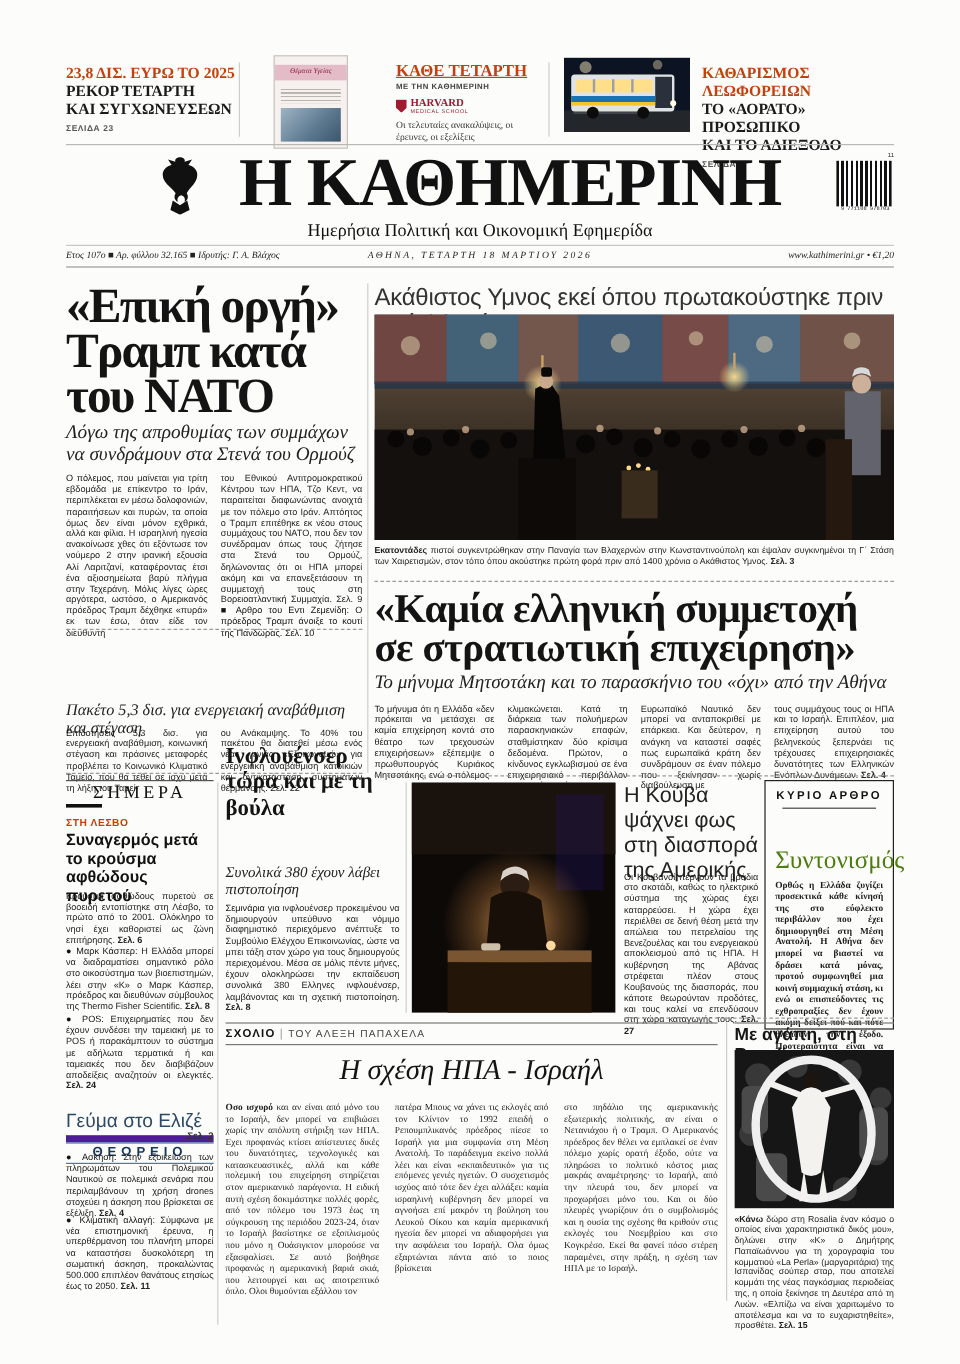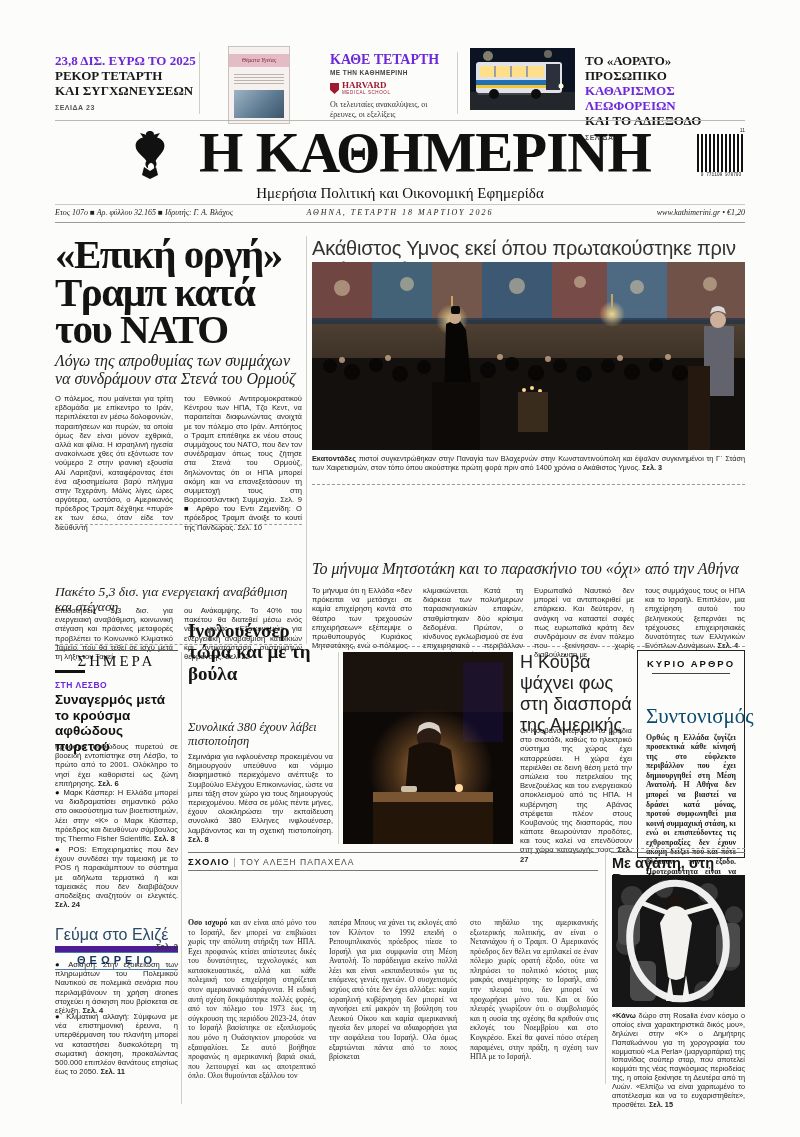--- a/index.html
+++ b/index.html
@@ -1,20 +1,20 @@
 <!DOCTYPE html>
 <html lang="el"><head>
 <meta charset="utf-8">
 <style>
   html,body{margin:0;padding:0;background:#e8e8e6;}
   .page{position:relative;width:800px;height:1137px;margin:0 auto;background:#fcfcfa;overflow:hidden;
         font-family:"Liberation Sans","DejaVu Sans",sans-serif;color:#1a1a1a;}
   .abs{position:absolute;}
   .serif{font-family:"Liberation Serif","DejaVu Serif",serif;}
-  .red{color:#6d28d9;}
+  .red{color:#c2410c;}
   .rule{background:#b9b9b4;height:1px;}
   .vrule{background:#cfcfca;width:1px;}
   .dashed{border-top:1px dashed #9a9a96;height:0;}
   .just{text-align:justify;text-justify:inter-word;}
   .lead{font-weight:bold;}
   .promo-title{font:bold 13px/1.15 "Liberation Serif",serif;}
   .promo-page{font:bold 7px/1 "Liberation Sans",sans-serif;color:#555;letter-spacing:.5px;margin-top:5px;}
   .body8{font-size:7.6px;line-height:1.21;color:#222;}
   .body8 .lead{font-weight:normal;color:#111;}
   .masthead-title{font:bold 57px/1 "Liberation Serif",serif;letter-spacing:-1px;color:#111;text-align:center;}
@@ -26,21 +26,21 @@
   .h-exo{font:bold 24px/1 "Liberation Serif",serif;letter-spacing:-0.5px;color:#141414;}
   .h-small-serif{font:bold 19px/1.12 "Liberation Serif",serif;color:#141414;}
   .h-sans{font:18px/1.16 "Liberation Sans",sans-serif;color:#222;}
   .cap{font-size:7.3px;line-height:1.22;color:#222;}
   .simera-head{font:15px/1 "Liberation Serif",serif;letter-spacing:3px;color:#111;text-align:center;}
   .sec-kicker{font:bold 8.5px/1 "Liberation Sans",sans-serif;letter-spacing:.5px;}
   .h-simera{font:bold 13.5px/1.16 "Liberation Sans",sans-serif;color:#111;}
   .theoreio-label{font:bold 11px/1 "Liberation Sans",sans-serif;letter-spacing:4px;color:#17365c;text-align:center;}
   .h-theoreio{font:16px/1.1 "Liberation Sans",sans-serif;color:#2c4a66;}
   .kyrio-label{font:bold 9.5px/1 "Liberation Sans",sans-serif;letter-spacing:2px;text-align:center;color:#111;}
-  .h-kyrio{font:21px/1 "Liberation Serif",serif;text-align:center;color:#0c4a6e;margin-top:32px;}
+  .h-kyrio{font:21px/1 "Liberation Serif",serif;text-align:center;color:#4d7c0f;margin-top:32px;}
   .serifbody{font-family:"Liberation Serif","DejaVu Serif",serif;font-size:7.8px;line-height:1.23;color:#222;}
   .sxolio-band{font-size:9.5px;letter-spacing:1px;color:#333;text-align:left;}
   .h-sxolio{font:italic 24px/1 "Liberation Serif",serif;text-align:center;color:#141414;}
   .h-rosalia{font:bold 14.5px/1.1 "Liberation Sans",sans-serif;color:#161616;}
   .pg{font-weight:bold;}
 </style>
 </head>
 <body>
 
 <div class="page">
@@ -55,21 +55,21 @@
 
   <div class="abs" style="left:228px;top:46px;width:60px;height:76px;background:#f6f1ee;border:1px solid #c8c2bc;">
     <div class="abs" style="left:0;top:7px;width:100%;height:13px;background:#e3bcc8;">
       <div class="serif" style="font-size:6px;color:#8d2040;text-align:center;line-height:13px;font-style:italic;">Θέματα Υγείας</div>
     </div>
     <div class="abs" style="left:5px;top:25px;width:50px;height:14px;background:repeating-linear-gradient(#f6f1ee 0 2px,#b9b4ae 2px 3px);"></div>
     <div class="abs" style="left:5px;top:43px;width:50px;height:28px;background:linear-gradient(135deg,#9fb3c4,#5b788f 60%,#3c556b);"></div>
   </div>
 
   <div class="abs" style="left:330px;top:52px;width:125px;">
-    <div class="promo-title red" style="font-size:14px;">ΚΑΘΕ ΤΕΤΑΡΤΗ</div>
+    <div class="promo-title red" style="font-size:14px;text-decoration:underline;">ΚΑΘΕ ΤΕΤΑΡΤΗ</div>
     <div style="font:bold 6.5px/1.4 'Liberation Sans',sans-serif;color:#444;letter-spacing:.4px;">ΜΕ ΤΗΝ ΚΑΘΗΜΕΡΙΝΗ</div>
     <div style="margin-top:4px;display:flex;align-items:center;gap:3px;">
       <span style="display:inline-block;width:9px;height:11px;background:#9e1b32;clip-path:polygon(0 0,100% 0,100% 62%,50% 100%,0 62%);"></span>
       <span>
         <span style="font:bold 9px/1 'Liberation Serif',serif;color:#9e1b32;display:block;">HARVARD</span>
         <span style="font:4.5px/1.2 'Liberation Sans',sans-serif;color:#9e1b32;letter-spacing:.6px;display:block;">MEDICAL SCHOOL</span>
       </span>
     </div>
     <div class="serif" style="font-size:8px;line-height:1.25;color:#333;margin-top:4px;">Οι τελευταίες ανακαλύψεις, οι έρευνες, οι εξελίξεις</div>
   </div>
@@ -89,22 +89,22 @@
         <rect x="56" y="18" width="2" height="11" fill="#9aa0a6"></rect>
       <rect x="76" y="16" width="14" height="26" fill="#2a313c"></rect>
       <rect x="6" y="32" width="70" height="5" fill="#1f6fb5"></rect>
       <rect x="6" y="37" width="70" height="3" fill="#f4c531"></rect>
       <circle cx="24" cy="46" r="5" fill="#0c0c0c"></circle>
         <circle cx="66" cy="46" r="5" fill="#0c0c0c"></circle>
       <circle cx="91" cy="38" r="2.5" fill="#fffbe6"></circle>
     </svg>
   </div>
   <div class="abs" style="left:585px;top:54px;width:160px;">
+    <div class="promo-title red">ΚΑΘΑΡΙΣΜΟΣ ΛΕΩΦΟΡΕΙΩΝ</div>
     <div class="promo-title">ΤΟ «ΑΟΡΑΤΟ» ΠΡΟΣΩΠΙΚΟ</div>
-    <div class="promo-title red">ΚΑΘΑΡΙΣΜΟΣ ΛΕΩΦΟΡΕΙΩΝ</div>
     <div class="promo-title">ΚΑΙ ΤΟ ΑΔΙΕΞΟΔΟ</div>
     <div class="promo-page">ΣΕΛΙΔΑ 7</div>
   </div>
 
   <div class="abs rule" style="left:55px;top:120px;width:690px;"></div>
 
   <div class="abs" style="left:130px;top:129px;width:40px;height:50px;">
     <svg width="40" height="50" viewBox="0 0 40 50">
       <path fill="#111" d="M20 2c2.8 0 4.6 1.8 3.8 3.8L30 4l-3 4.6c4.2 1 7.4 4 7.4 8 0 6.8-5.6 9.6-8.8 15.4 1.8 2.8 1 5.6-1.8 7.4.8-2.8 0-4.6-2.8-5.6-2.8 1-3.6 2.8-2.8 5.6-2.8-1.8-3.6-4.6-1.8-7.4C12.2 26.2 5.6 23.4 5.6 16.6c0-4 3.2-7 7.4-8L10 4l6.2 1.8C15.4 3.8 17.2 2 20 2z"></path>
       <path fill="#111" d="M14 38l6 4 6-4 2 8-8 4-8-4z"></path>
@@ -233,20 +233,21 @@
       <rect x="206" y="130" width="30" height="40" fill="#3a2c1c"></rect>
     </svg>
   </div>
 
   <div class="abs cap just" style="left:312px;top:455px;width:433px;">
     <span class="lead">Εκατοντάδες</span><span> πιστοί συγκεντρώθηκαν στην Παναγία των Βλαχερνών στην Κωνσταντινούπολη και έψαλαν συγκινημένοι τη Γ΄ Στάση των Χαιρετισμών, στον τόπο όπου ακούστηκε πρώτη φορά πριν από 1400 χρόνια ο Ακάθιστος Υμνος. </span><span class="pg">Σελ. 3</span>
   </div>
 
   <div class="abs dashed" style="left:312px;top:484px;width:433px;"></div>
 
+  <div class="abs h-mid" style="left:312px;top:491px;width:437px;">«Καμία ελληνική συμμετοχή σε στρατιωτική επιχείρηση»</div>
   <div class="abs deck" style="left:312px;top:560px;width:433px;font-size:16px;">Το μήνυμα Μητσοτάκη και το παρασκήνιο του «όχι» από την Αθήνα</div>
 
   <div class="abs body8 just" style="left:312px;top:586px;width:100px;">
     <span class="lead">Το μήνυμα</span><span> ότι η Ελλάδα «δεν πρόκειται να μετάσχει σε καμία επιχείρηση κοντά στο θέατρο των τρεχουσών επιχειρήσεων» εξέπεμψε ο πρωθυπουργός Κυριάκος Μητσοτάκης, ενώ ο πόλεμος</span>
   </div>
   <div class="abs body8 just" style="left:423px;top:586px;width:100px;">κλιμακώνεται. Κατά τη διάρκεια των πολυήμερων παρασκηνιακών επαφών, σταθμίστηκαν δύο κρίσιμα δεδομένα. Πρώτον, ο κίνδυνος εγκλωβισμού σε ένα επιχειρησιακό περιβάλλον στο οποίο κανένα</div>
   <div class="abs body8 just" style="left:534px;top:586px;width:100px;">Ευρωπαϊκό Ναυτικό δεν μπορεί να ανταποκριθεί με επάρκεια. Και δεύτερον, η ανάγκη να καταστεί σαφές πως ευρωπαϊκά κράτη δεν συνδράμουν σε έναν πόλεμο που ξεκίνησαν χωρίς διαβούλευση με</div>
   <div class="abs body8 just" style="left:645px;top:586px;width:100px;">
     <span>τους συμμάχους τους οι ΗΠΑ και το Ισραήλ. Επιπλέον, μια επιχείρηση αυτού του βεληνεκούς ξεπερνάει τις τρέχουσες επιχειρησιακές δυνατότητες των Ελληνικών Ενόπλων Δυνάμεων. </span><span class="pg">Σελ. 4</span>
   </div>
@@ -331,20 +332,21 @@
 
   <div class="abs dashed" style="left:520px;top:848px;width:225px;"></div>
 
   <div class="abs" style="left:188px;top:852px;width:410px;border-top:1px solid #777;border-bottom:1px solid #777;padding:3px 0;">
     <div class="sxolio-band">
       <span style="font-weight:bold;color:#111;">ΣΧΟΛΙΟ</span>
       <span style="color:#999;"> | </span>
       <span style="font-size:8.5px;color:#444;">ΤΟΥ ΑΛΕΞΗ ΠΑΠΑΧΕΛΑ</span>
     </div>
   </div>
+  <div class="abs h-sxolio" style="left:188px;top:880px;width:410px;">Η σχέση ΗΠΑ - Ισραήλ</div>
 
   <div class="abs serifbody just" style="left:188px;top:918px;width:128px;">
     <span class="lead">Οσο ισχυρό</span><span> και αν είναι από μόνο του το Ισραήλ, δεν μπορεί να επιβιώσει χωρίς την απόλυτη στήριξη των ΗΠΑ. Εχει προφανώς κτίσει απίστευτες δικές του δυνατότητες, τεχνολογικές και κατασκευαστικές, αλλά και κάθε πολεμική του επιχείρηση στηρίζεται στον αμερικανικό παράγοντα. Η ειδική αυτή σχέση δοκιμάστηκε πολλές φορές, από τον πόλεμο του 1973 έως τη σύγκρουση της περιόδου 2023-24, όταν το Ισραήλ βασίστηκε σε εξοπλισμούς που μόνο η Ουάσιγκτον μπορούσε να εξασφαλίσει. Σε αυτό βοήθησε προφανώς η αμερικανική βαριά σκιά, που λειτουργεί και ως αποτρεπτικό όπλο. Ολοι θυμούνται εξάλλου τον</span>
   </div>
   <div class="abs serifbody just" style="left:329px;top:918px;width:128px;">πατέρα Μπους να χάνει τις εκλογές από τον Κλίντον το 1992 επειδή ο Ρεπουμπλικανός πρόεδρος πίεσε το Ισραήλ για μια συμφωνία στη Μέση Ανατολή. Το παράδειγμα εκείνο πολλά λέει και είναι «εκπαιδευτικό» για τις επόμενες γενιές ηγετών. Ο συσχετισμός ισχύος από τότε δεν έχει αλλάξει: καμία ισραηλινή κυβέρνηση δεν μπορεί να αγνοήσει επί μακρόν τη βούληση του Λευκού Οίκου και καμία αμερικανική ηγεσία δεν μπορεί να αδιαφορήσει για την ασφάλεια του Ισραήλ. Ολα όμως εξαρτώνται πάντα από το ποιος βρίσκεται</div>
   <div class="abs serifbody just" style="left:470px;top:918px;width:128px;">στο πηδάλιο της αμερικανικής εξωτερικής πολιτικής, αν είναι ο Νετανιάχου ή ο Τραμπ. Ο Αμερικανός πρόεδρος δεν θέλει να εμπλακεί σε έναν πόλεμο χωρίς ορατή έξοδο, ούτε να πληρώσει το πολιτικό κόστος μιας μακράς αναμέτρησης· το Ισραήλ, από την πλευρά του, δεν μπορεί να προχωρήσει μόνο του. Και οι δύο πλευρές γνωρίζουν ότι ο συμβολισμός και η ουσία της σχέσης θα κριθούν στις εκλογές του Νοεμβρίου και στο Κογκρέσο. Εκεί θα φανεί πόσο στέρεη παραμένει, στην πράξη, η σχέση των ΗΠΑ με το Ισραήλ.</div>
 
   <div class="abs vrule" style="left:605px;top:852px;height:232px;"></div>
 
   <div class="abs" style="left:612px;top:852px;width:133px;border-top:1px solid #777;padding-top:3px;">

